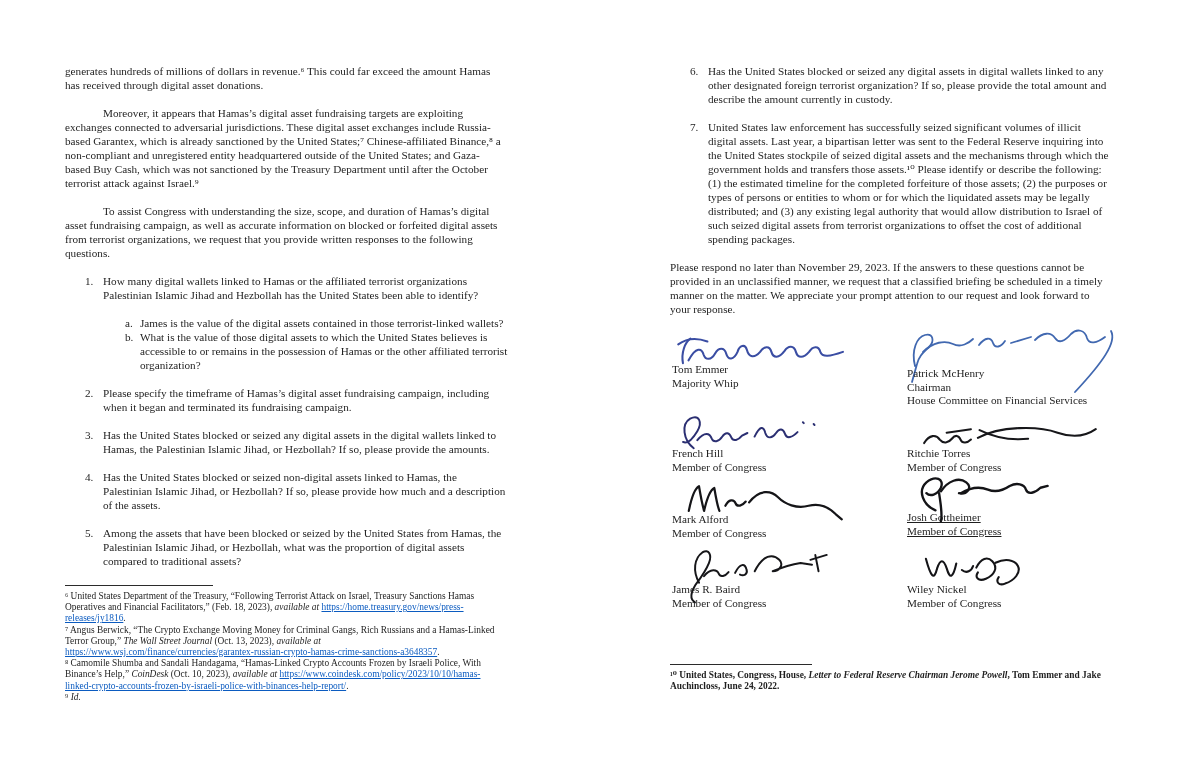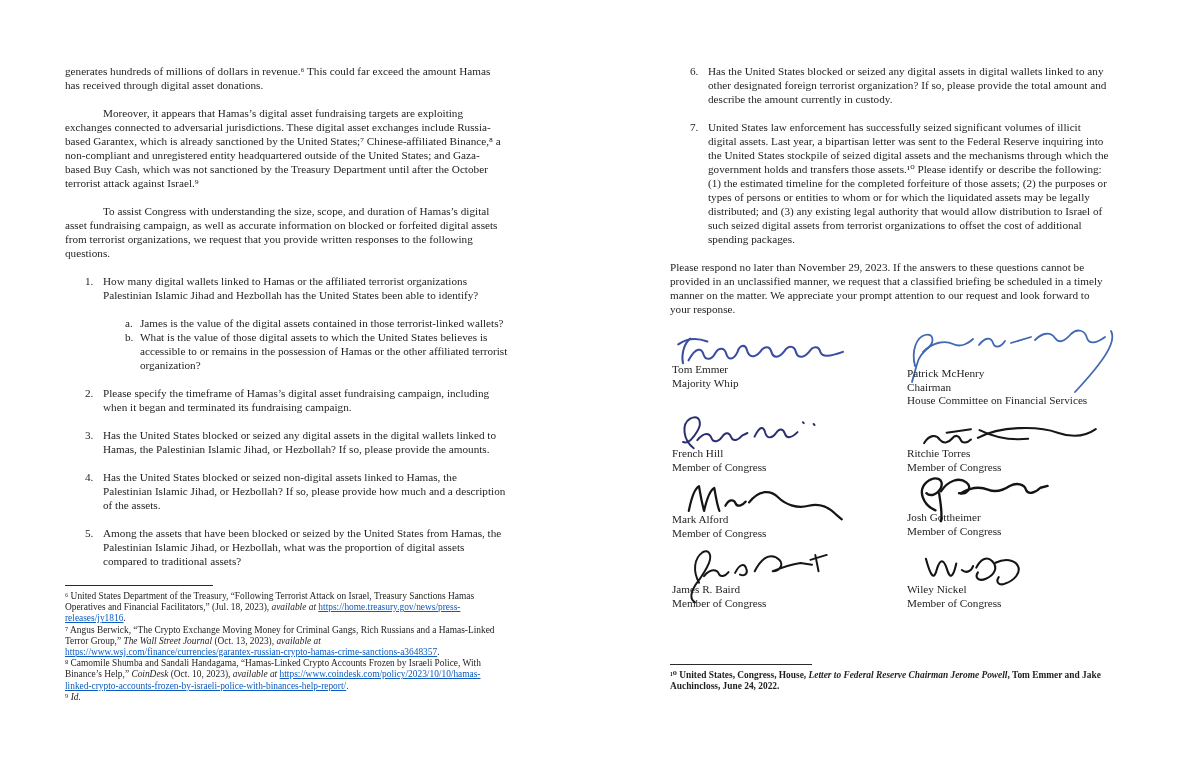--- a/index.html
+++ b/index.html
@@ -100,21 +100,21 @@
     <div class="qrow">
       <span class="qnum">5.</span>
       <div class="qtext">Among the assets that have been blocked or seized by the United States from Hamas, the
 Palestinian Islamic Jihad, or Hezbollah, what was the proportion of digital assets
 compared to traditional assets?</div>
     </div>
 
     <div class="fnblock">
       <div class="fnrule"></div>
       <p class="fn"><span>⁶ United States Department of the Treasury, “Following Terrorist Attack on Israel, Treasury Sanctions Hamas
-Operatives and Financial Facilitators,” (Jul. 18, 2023), </span><span class="it">available at </span><span class="lnk">https://home.treasury.gov/news/press-
+Operatives and Financial Facilitators,” (Feb. 18, 2023), </span><span class="it">available at </span><span class="lnk">https://home.treasury.gov/news/press-
 releases/jy1816</span><span>.</span></p>
       <p class="fn"><span>⁷ Angus Berwick, “The Crypto Exchange Moving Money for Criminal Gangs, Rich Russians and a Hamas-Linked
 Terror Group,” </span><span class="it">The Wall Street Journal </span><span>(Oct. 13, 2023), </span><span class="it">available at</span><span class="lnk">
 https://www.wsj.com/finance/currencies/garantex-russian-crypto-hamas-crime-sanctions-a3648357</span><span>.</span></p>
       <p class="fn"><span>⁸ Camomile Shumba and Sandali Handagama, “Hamas-Linked Crypto Accounts Frozen by Israeli Police, With
 Binance’s Help,” </span><span class="it">CoinDesk </span><span>(Oct. 10, 2023), </span><span class="it">available at </span><span class="lnk">https://www.coindesk.com/policy/2023/10/10/hamas-
 linked-crypto-accounts-frozen-by-israeli-police-with-binances-help-report/</span><span>.</span></p>
       <p class="fn"><span>⁹ </span><span class="it">Id.</span></p>
     </div>
 
@@ -210,21 +210,21 @@
           <g fill="none" stroke-width="2.6" stroke-linecap="round" stroke-linejoin="round" stroke="#151518">
             <path d="M3 34 C7 14 11 7 15 5 C17 17 19 27 21 34 C25 16 29 9 33 7 C35 19 37 29 39 34"></path>
             <path d="M46 28 C50 20 56 20 58 25 C60 30 66 28 70 23"></path>
             <path d="M74 24 C86 8 100 10 108 18 C116 26 130 32 144 28 C158 24 168 30 176 38 L183 44"></path>
           </g>
         </svg>
         <div class="sig-name">Mark Alford</div>
         <div class="sig-title">Member of Congress</div>
       </div>
 
-      <div class="sig-cell" style="left:237px;top:146px;">
+      <div class="sig-cell" style="left:237px;top:146px;text-decoration:underline;">
         <svg width="180" height="38" viewBox="0 0 180 42">
           <g fill="none" stroke-width="2.6" stroke-linecap="round" stroke-linejoin="round" stroke="#141417">
             <path d="M22 38 C8 32 2 16 12 7 C22 -1 32 3 28 13 C24 21 16 23 12 19"></path>
             <path d="M28 17 C36 5 48 1 56 7 C64 13 56 21 48 19"></path>
             <path d="M50 19 C60 13 70 11 80 15 C90 19 98 15 104 11 C112 7 120 9 122 15 C124 21 132 19 138 13 L146 11"></path>
             <path d="M26 19 C28 33 30 43 28 50"></path>
           </g>
         </svg>
         <div class="sig-name">Josh Gottheimer</div>
         <div class="sig-title">Member of Congress</div>

